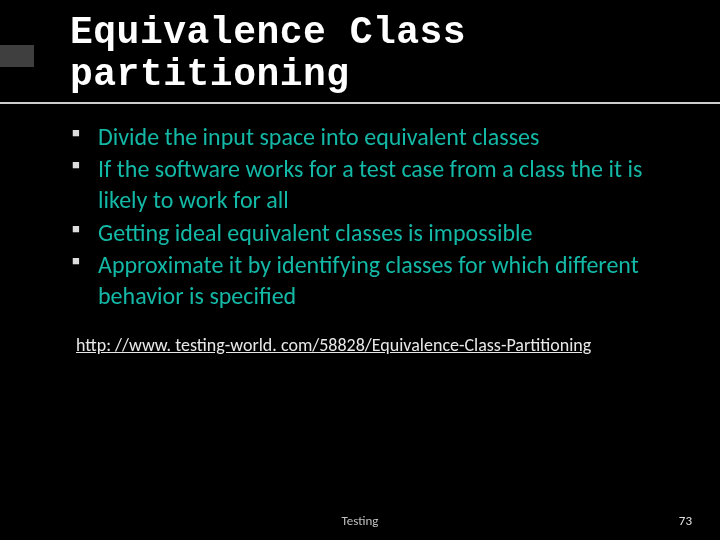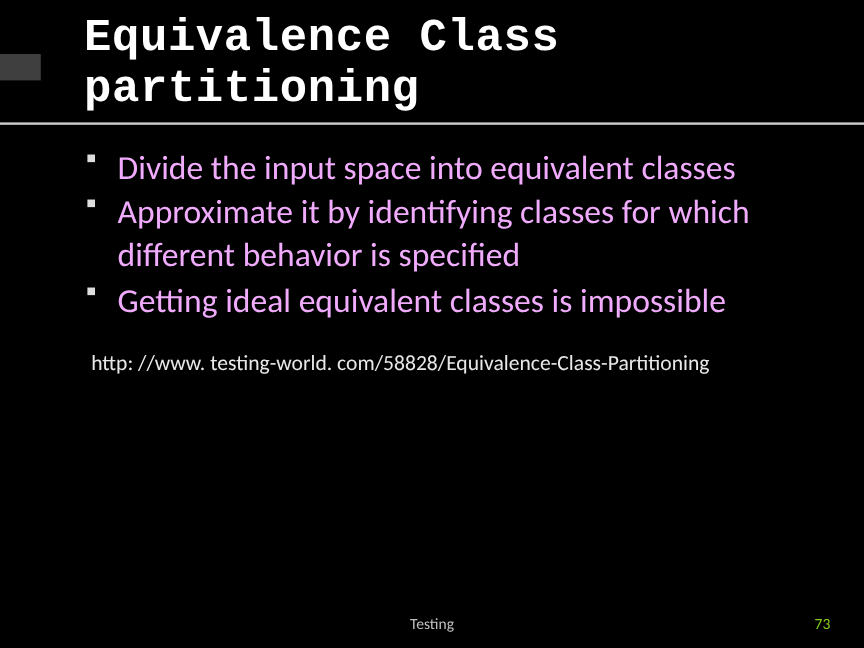--- a/index.html
+++ b/index.html
@@ -34,71 +34,73 @@
   }
   .rule {
     height: 2px;
     background: #ccc;
     margin-left: -70px;
     margin-right: -48px;
     margin-bottom: 18px;
   }
   .bullets {
     list-style: none;
-    font-size: 28px;
+    font-size: 24px;
     line-height: 1.28;
-    color: #f0abfc;
+    color: #14b8a6;
     padding-left: 28px;
   }
   .bullets li {
     position: relative;
     margin-bottom: 2px;
   }
   .bullets li::before {
     content: "■";
     position: absolute;
     left: -26px;
     top: 3px;
     font-size: 13px;
     color: #ddd;
   }
   .link {
     display: block;
     margin-top: 22px;
     margin-left: 6px;
     font-size: 18px;
     color: #e8e8e8;
+    text-decoration: underline;
   }
   .footer-center {
     position: absolute;
     bottom: 12px;
     left: 0;
     width: 100%;
     text-align: center;
     font-size: 13px;
     color: #bfbfbf;
   }
   .footer-right {
     position: absolute;
     bottom: 12px;
     right: 28px;
     font-size: 13px;
-    color: #84cc16;
+    color: #e5e5e5;
   }
 </style>
 </head>
 <body>
 
 <div class="side-bar"></div>
 
 <div class="slide">
   <h1 class="title">Equivalence Class partitioning</h1>
   <div class="rule"></div>
   <ul class="bullets">
     <li>Divide the input space into equivalent classes</li>
+    <li>If  the software works for a test case from a class the it is likely to work for all</li>
+    <li>Getting ideal  equivalent classes is  impossible</li>
     <li>Approximate it by identifying classes for which different behavior is specified</li>
-    <li>Getting ideal  equivalent classes is  impossible</li>
   </ul>
   <span class="link">http: //www. testing-world. com/58828/Equivalence-Class-Partitioning</span>
 </div>
 
 <div class="footer-center">Testing</div>
 <div class="footer-right">73</div>
 
 </body></html>

